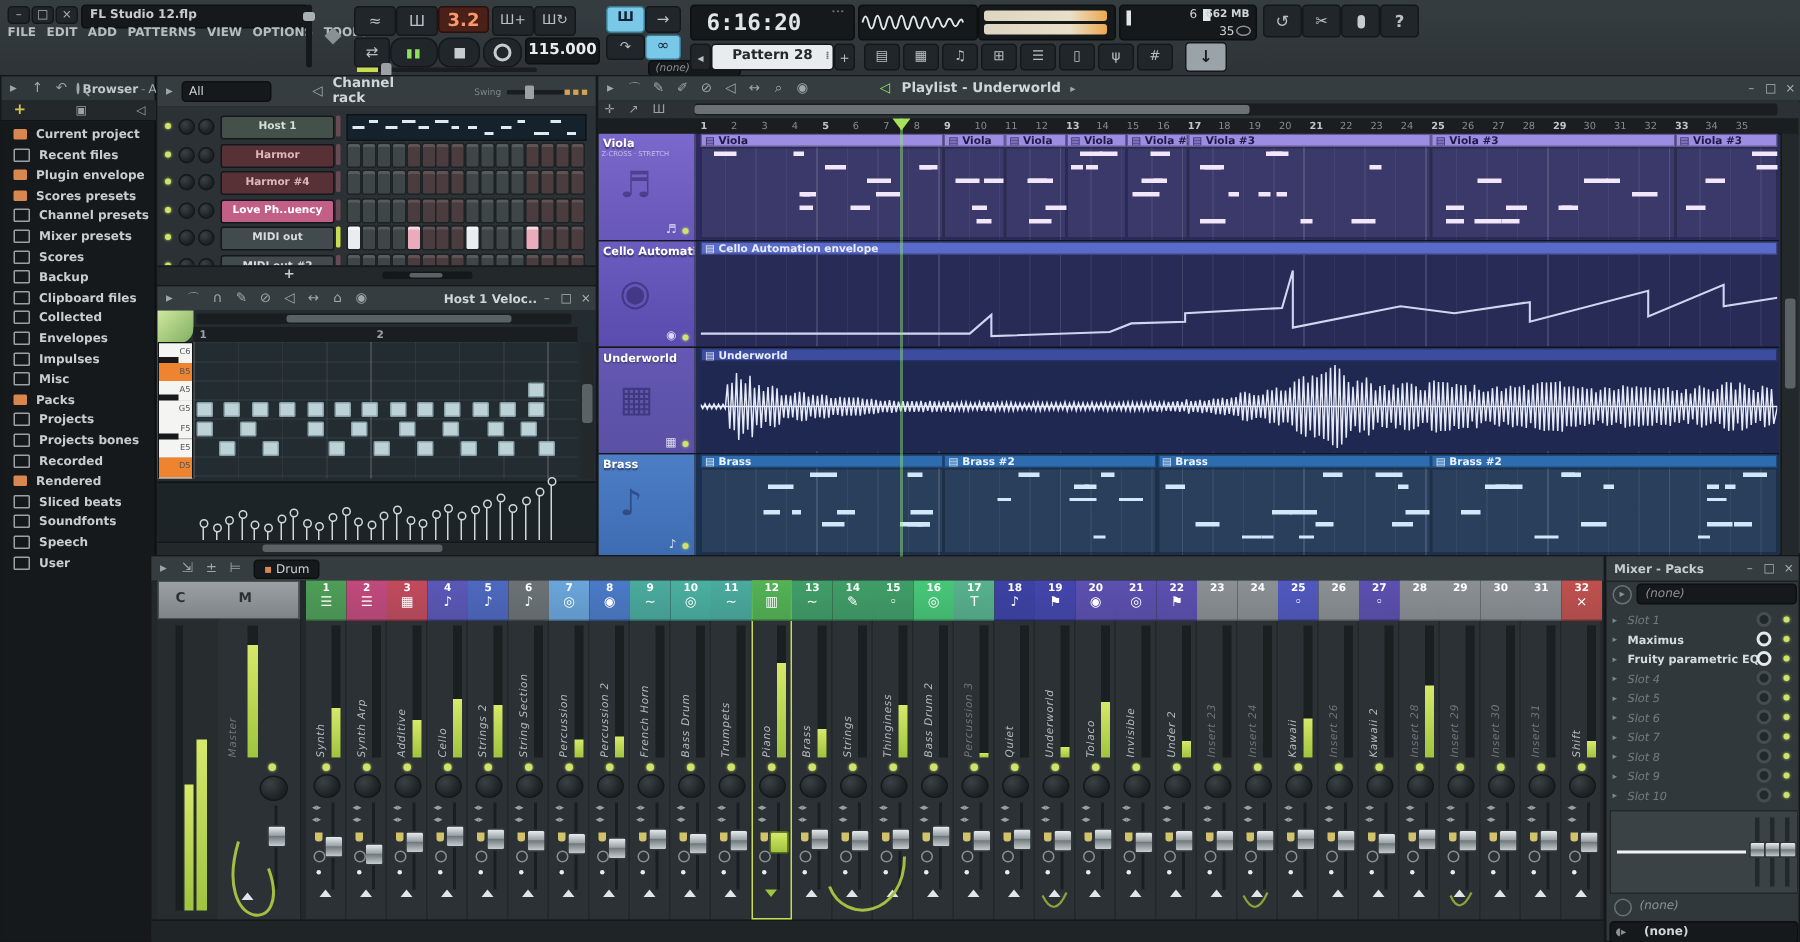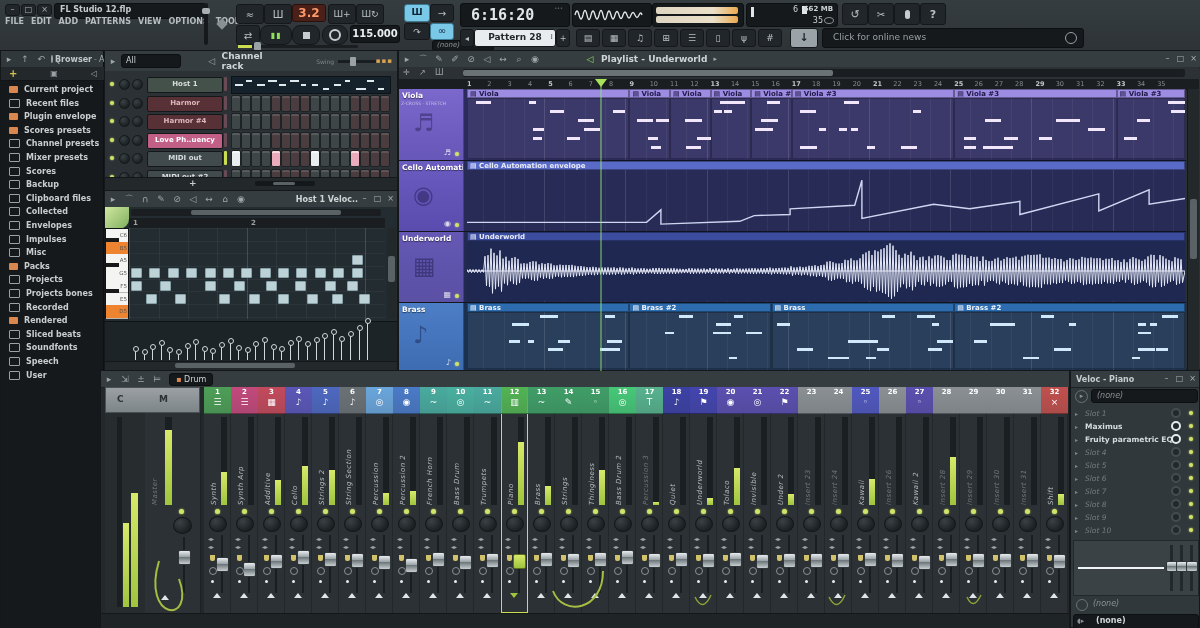--- a/index.html
+++ b/index.html
@@ -129,24 +129,20 @@
         <span class="btn" style="width: 22px; height: 16px; font-size: 9px;">▤</span>
         <span class="btn" style="width: 22px; height: 16px; font-size: 9px;">▦</span>
         <span class="btn" style="width: 22px; height: 16px; font-size: 9px;">♫</span>
         <span class="btn" style="width: 22px; height: 16px; font-size: 9px;">⊞</span>
         <span class="btn" style="width: 22px; height: 16px; font-size: 9px;">☰</span>
         <span class="btn" style="width: 22px; height: 16px; font-size: 9px;">▯</span>
         <span class="btn" style="width: 22px; height: 16px; font-size: 9px;">ψ</span>
         <span class="btn" style="width: 22px; height: 16px; font-size: 9px;">#</span>
       </div>
     <div class="abs" style="left:790px;top:28px;width:26px;height:18px;background:#9aa4a8;border:1px solid #15181a;border-radius:3px;color:#1d2123;font-size:11px;font-weight:bold;text-align:center;line-height:17px;">↓</div>
-    <div class="abs lcd" style="left:822px;top:28px;width:260px;height:18px;">
-      <span style="position:absolute;left:10px;top:3px;font-size:9px;color:#97a0a3;">Click for online news</span>
-      <span style="position:absolute;right:6px;top:3px;width:10px;height:10px;border:1px solid #97a0a3;border-radius:50%;"></span>
-    </div>
   </div>
 
   <div class="panel" id="browser" style="left:0;top:50px;width:104px;height:578px;background:#16191b;border-right:1px solid #0e1112;">
     <div class="tbar" style="background:#31383b;">
       <span id="browser-hicons" style="display:flex;">
           <span class="ib">▸</span>
           <span class="ib">↑</span>
           <span class="ib">↶</span>
         </span>
       <span class="mag" style="margin:0 2px;"></span>
@@ -1479,21 +1475,21 @@
         <path d="M58,10 C40,70 95,74 78,28" stroke="#a6bd44" stroke-width="2" fill="none"></path>
         <path d="M502,20 C502,60 462,66 452,40" stroke="#a6bd44" stroke-width="2" fill="none"></path>
         <path d="M610,44 q-8,18 -16,2" stroke="#8ba338" stroke-width="1.5" fill="none"></path>
         <path d="M744,44 q-8,18 -16,2" stroke="#8ba338" stroke-width="1.5" fill="none"></path>
         <path d="M880,44 q-8,16 -14,2" stroke="#8ba338" stroke-width="1.5" fill="none"></path>
       </svg>
   </div>
 
   <div class="panel" id="fxpanel" style="left:1070px;top:370px;width:130px;height:258px;background:#31383b;">
     <div class="tbar">
-      <span style="font-size:8px;font-weight:bold;color:#c6cccf;margin-left:5px;">Veloc - Piano</span>
+      <span style="font-size:8px;font-weight:bold;color:#c6cccf;margin-left:5px;">Mixer - Packs</span>
       <span style="margin-left:auto;display:flex;">
         <span class="winbtn">–</span>
         <span class="winbtn">□</span>
         <span class="winbtn">×</span>
       </span>
     </div>
     <div class="abs" style="left:0;top:17px;width:128px;height:16px;">
       <span style="position:absolute;left:4px;top:2px;width:11px;height:11px;border:1px solid #6a7276;border-radius:50%;color:#8a9194;font-size:7px;text-align:center;line-height:11px;">▸</span>
       <span class="lcd" style="position:absolute;left:20px;top:1px;width:100px;height:12px;font-size:8px;font-style:italic;color:#8a9194;padding-left:5px;line-height:12px;">(none)</span>
     </div>

